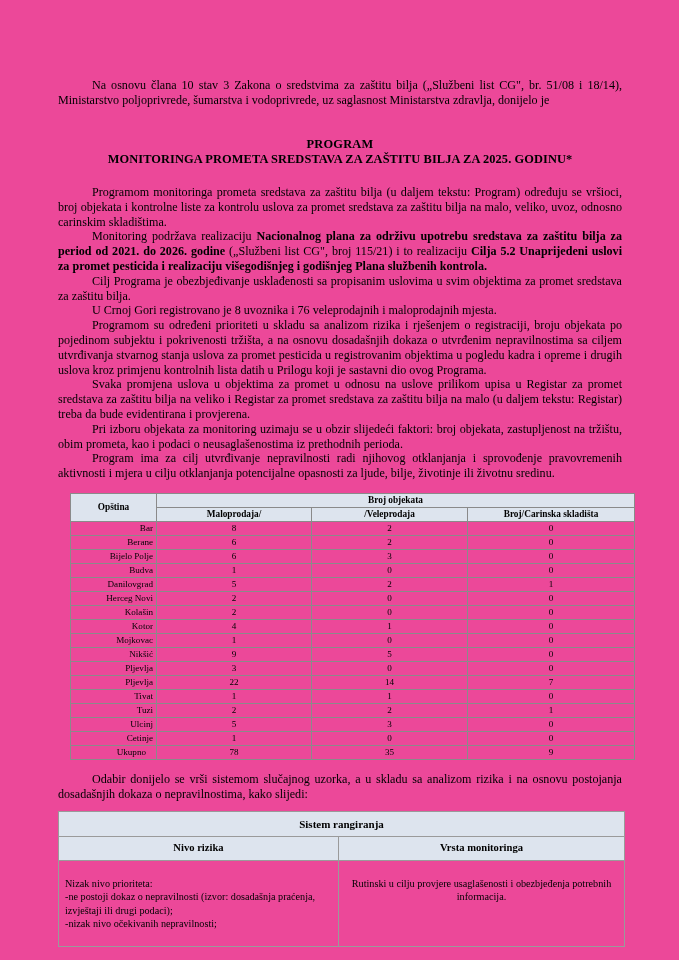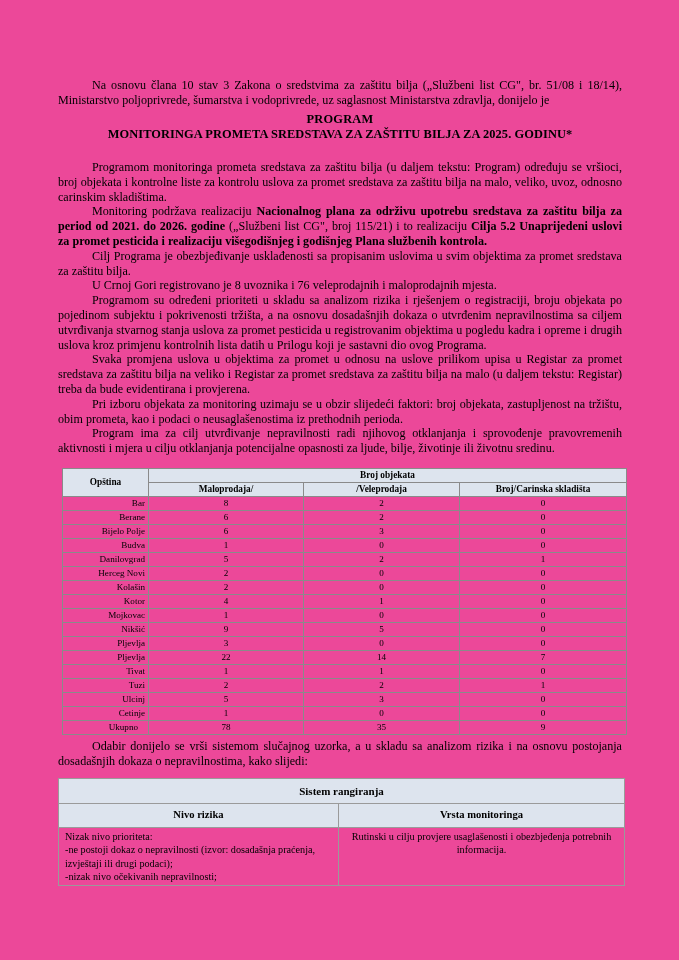--- a/index.html
+++ b/index.html
@@ -24,36 +24,36 @@
   }
   p.para {
     margin: 0;
     font-size: 12.1px;
     line-height: 14.8px;
     text-align: justify;
     text-indent: 34px;
     hyphens: none;
   }
   .title-block {
-    margin-top: 4px;
+    margin-top: 29px;
     margin-bottom: 18px;
     text-align: center;
     font-weight: bold;
     font-size: 12.4px;
     line-height: 15.2px;
   }
   .title-line1 { letter-spacing: .2px; }
   .title-line2 { letter-spacing: .1px; }
   b, strong { font-weight: bold; }
 
   
   table.doc-table {
     border-collapse: collapse;
     width: 564px;
-    margin: 4px;
+    margin: 12px;
     table-layout: fixed;
     font-size: 9.1px;
     line-height: 11px;
   }
   table.doc-table td,
   table.doc-table th {
     border: 1px solid #8a8a8a;
     padding: 1px 3px;
     vertical-align: middle;
     font-weight: normal;
@@ -86,21 +86,21 @@
   
   table.rank-table {
     border-collapse: collapse;
     width: 566px;
     table-layout: fixed;
     font-size: 10.2px;
     line-height: 12.6px;
   }
   table.rank-table td {
     border: 1px solid #9a9a9a;
-    padding: 2px 6px;
+    padding: 16px 6px;
     vertical-align: top;
   }
   table.rank-table td.hdr {
     background: #dde4ee;
     text-align: center;
     font-weight: bold;
     padding: 5px 6px;
     font-size: 10.6px;
     vertical-align: middle;
   }

